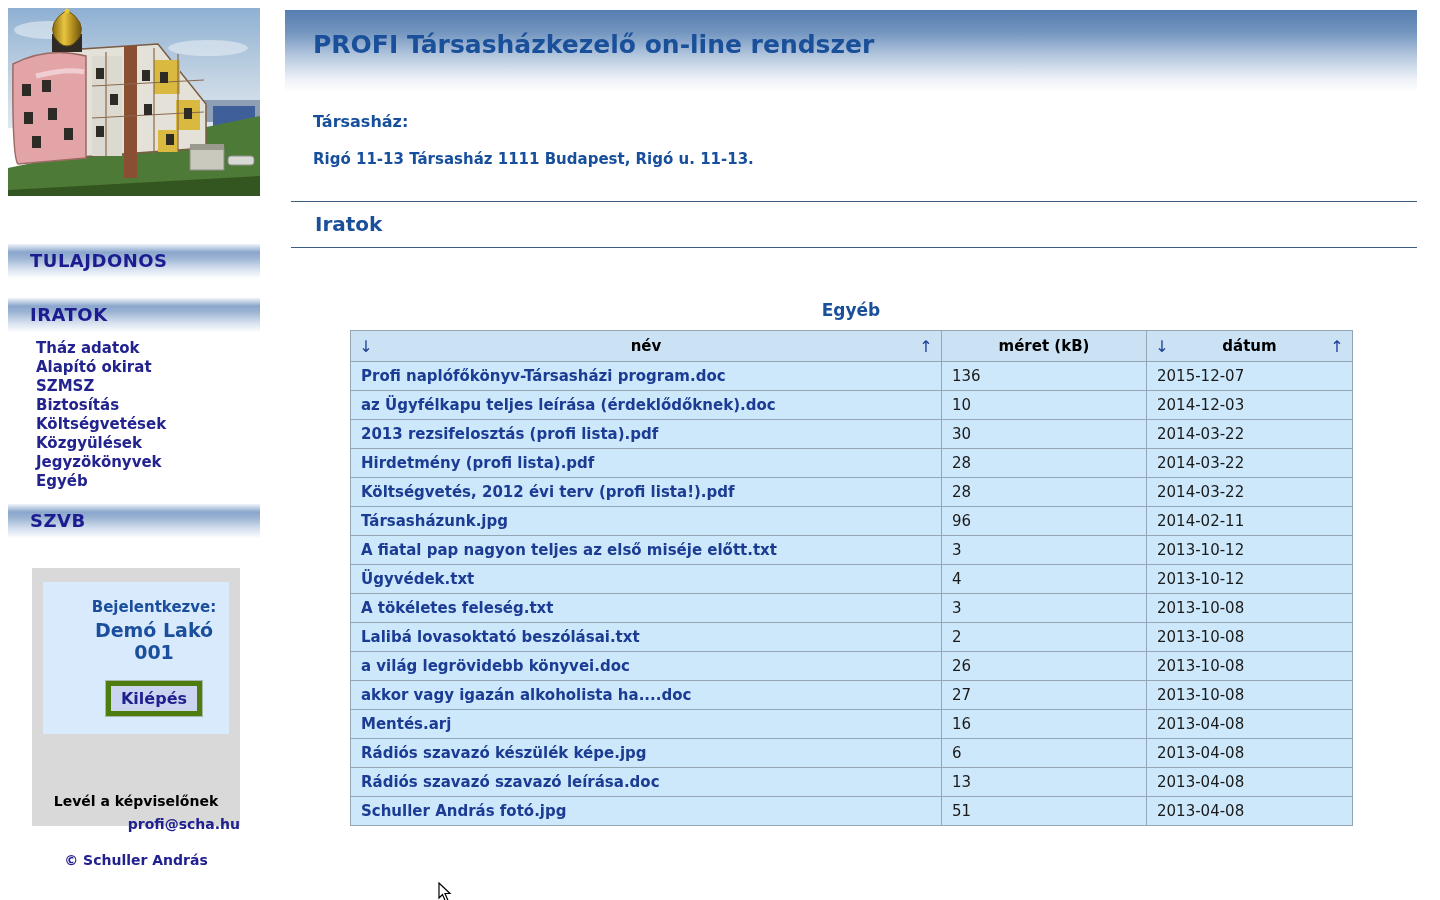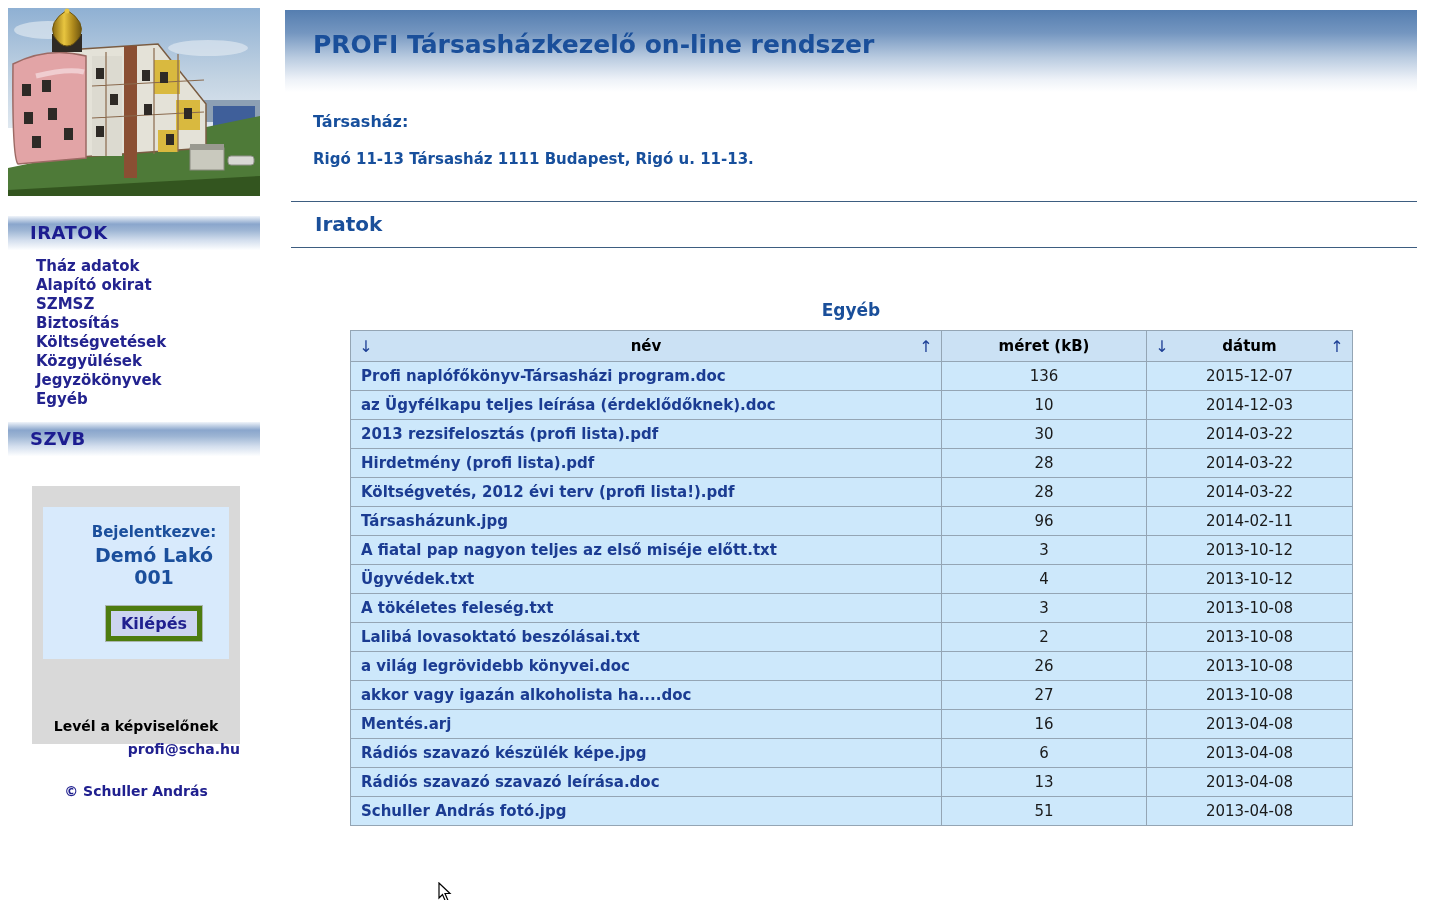--- a/index.html
+++ b/index.html
@@ -25,34 +25,34 @@
   .nav-links { list-style:none; margin:7px 0 0 28px; }
   .nav-links li {
     font-size:15px; font-weight:bold; color:#23238f; line-height:19px; cursor:pointer;
   }
 
   .login-box {
     margin:30px 0 0 24px; width:208px; height:258px;
     background:#d9d9d9; padding:10px 0; text-align:center;
   }
   .login-inner {
-    margin:11px auto; width:186px; height:152px; background:#d8eafc;
+    margin:4px auto; width:186px; height:152px; background:#d8eafc;
     padding-top:16px; text-align:center;padding-left:36px;
   }
   .login-status { font-size:15px; font-weight:bold; color:#1b4f9c; }
   .login-user { font-size:19px; font-weight:bold; color:#1b4f9c; margin-top:3px; }
   .logout-btn {
     margin-top:18px; display:inline-block; padding:3px 10px;
     background:#ccd5f0; border:5px solid #4d7c0f; outline:1px solid #aab6ae;
     font-size:16px; font-weight:bold; color:#20208f; cursor:pointer;
     font-family:"DejaVu Sans","Liberation Sans",sans-serif;
   }
   .contact-label { margin-top:59px; font-size:14px; font-weight:bold; color:#000; }
   .contact-email { margin-top:7px; font-size:14px; font-weight:bold; color:#20208f; text-decoration:none; display:block; cursor:pointer;text-align:right; }
-  .copyright { margin-top:26px; font-size:14px; font-weight:bold; color:#20208f; }
+  .copyright { margin-top:20px; font-size:14px; font-weight:bold; color:#20208f; }
 
   
   .content { position:absolute; left:285px; top:0; width:1132px; height:900px; }
   .banner {
     position:absolute; left:0; top:10px; width:1132px; height:82px;
     background:linear-gradient(180deg,#557eb0 0%,#7496c0 28%,#b9cbe0 58%,#eef2f8 85%,#ffffff 100%);
   }
   .app-title {
     position:absolute; left:28px; top:30px;
     font-size:25px; font-weight:bold; color:#1a4f9a;
@@ -72,21 +72,21 @@
     margin-top:10px; width:1002px; border-collapse:collapse; table-layout:fixed;
     border:1px solid #6f7f8c;
   }
   .docs-table th, .docs-table td { border:1px solid #94a5b4; overflow:hidden; white-space:nowrap; }
   .docs-table th { height:31px; background:#cbe1f4; font-size:15px; font-weight:bold; color:#000; padding:0 8px; }
   .docs-table td { height:29px; background:#cde8fb; font-size:15px; padding:0 10px; }
   .th-flex { display:flex; align-items:center; }
   .th-label { flex:1; text-align:center; }
   .sort-arrow { color:#1d3f95; font-weight:normal; font-size:16px; cursor:pointer; width:14px; }
   td.c-name a { color:#1b3c92; font-weight:bold; text-decoration:none; cursor:pointer; }
-  td.c-size, td.c-date { text-align:center; color:#1a1a1a; }
+  td.c-size, td.c-date { color:#1a1a1a; }
 
   .cursor { position:absolute; left:438px; top:882px; width:14px; height:21px; }
 </style>
 </head>
 <body>
 
 <div class="page">
 
   <aside class="sidebar">
 
@@ -146,20 +146,21 @@
 
       <rect x="44" y="26" width="30" height="18" fill="#2f2a24"></rect>
       <path d="M59,2 Q78,14 72,28 Q66,38 59,38 Q52,38 46,28 Q40,14 59,2 Z" fill="url(#dome)" stroke="#6d5510" stroke-width="1"></path>
       <circle cx="59" cy="3" r="2.5" fill="#e8c540"></circle>
 
       <rect x="182" y="140" width="34" height="22" fill="#c9c9be" stroke="#8a8a80" stroke-width="1"></rect>
       <rect x="182" y="136" width="34" height="6" fill="#9a9a90"></rect>
       <rect x="220" y="148" width="26" height="9" rx="3" fill="#d8d8d4" stroke="#90908a" stroke-width="1"></rect>
     </svg>
 
+    <div class="nav-bar bar-tulajdonos">TULAJDONOS</div>
 
     <div class="nav-bar bar-iratok">IRATOK</div>
 
     <ul class="nav-links">
       <li>Tház adatok</li>
       <li>Alapító okirat</li>
       <li>SZMSZ</li>
       <li>Biztosítás</li>
       <li>Költségvetések</li>
       <li>Közgyülések</li>

